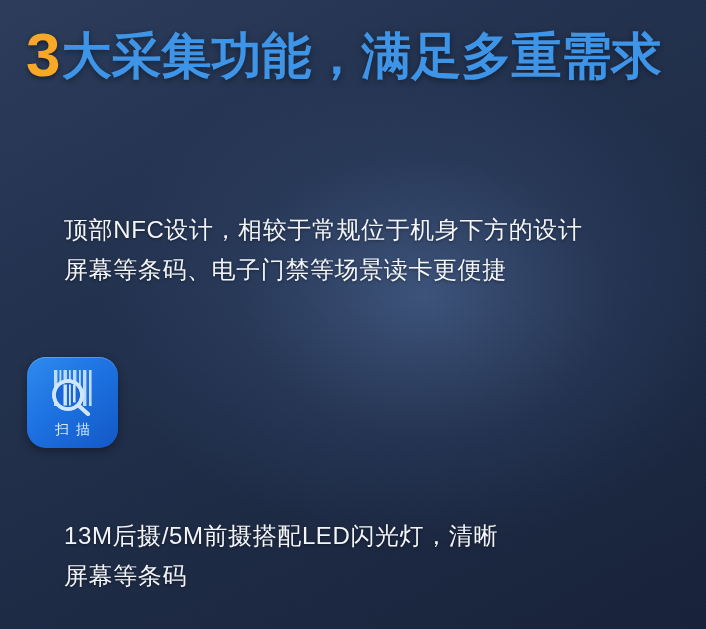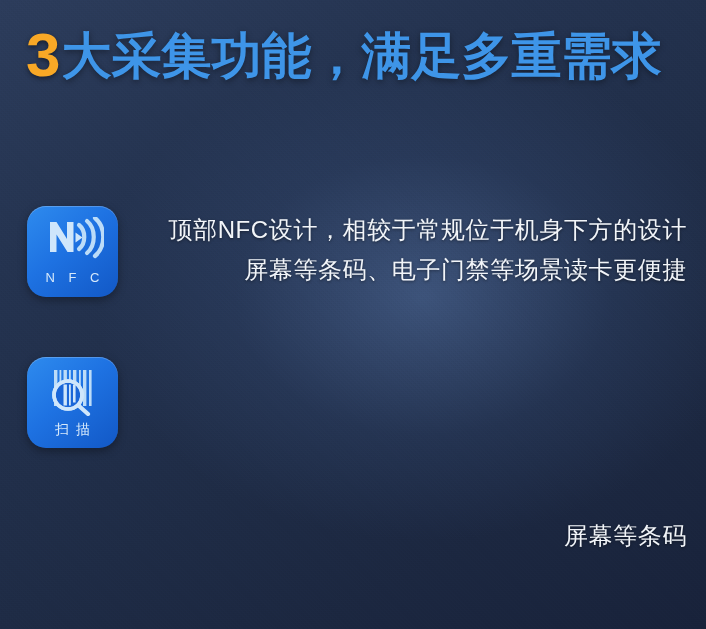--- a/index.html
+++ b/index.html
@@ -37,21 +37,21 @@
   #page-noise {
     position: absolute;
     inset: 0;
     opacity: 0.30;
     mix-blend-mode: overlay;
     background-image:
       repeating-linear-gradient(0deg, rgba(255,255,255,0.035) 0px, rgba(255,255,255,0.035) 1px, rgba(0,0,0,0.035) 1px, rgba(0,0,0,0.035) 2px),
       repeating-linear-gradient(90deg, rgba(255,255,255,0.03) 0px, rgba(255,255,255,0.03) 1px, rgba(0,0,0,0.03) 1px, rgba(0,0,0,0.03) 2px),
       repeating-linear-gradient(45deg, rgba(255,255,255,0.022) 0px, rgba(255,255,255,0.022) 1px, rgba(0,0,0,0.022) 2px, rgba(0,0,0,0.022) 3px);
   }
-  #content { position: relative; width: 100%; height: 100%; text-align: right; }
+  #content { position: relative; width: 100%; height: 100%; }
 
   
   .headline {
     position: absolute;
     left: 26px;
     top: 24px;
     white-space: nowrap;
     line-height: 1;
     user-select: none;
   }
@@ -137,33 +137,20 @@
   <div id="page-bg-grad"></div>
   <div id="page-noise"></div>
 
   <div id="content">
 
     <div class="headline">
       <span class="num">3</span><span class="cn">大采集功能，满足多重需求</span>
     </div>
 
     <div class="feature-row" id="row-0">
-      <div class="tile">
-        <svg class="glyph" viewBox="0 0 62 48">
-
-          <path d="M8 5 L8 35 L14.5 35 L14.5 17.5 L25.5 35 L31.5 35 L31.5 5 L25 5 L25 22 L14.5 5 Z" fill="#CFE6FB"></path>
-
-          <path d="M33.5 15.5 L40.5 20.5 L33.5 25.5 Z" fill="#CFE6FB"></path>
-
-          <path d="M37 8 C44 13.5 44 26.5 37 32" fill="none" stroke="#BCDCF8" stroke-width="4.2" stroke-linecap="round"></path>
-          <path d="M45 4 C54 11.5 54 28.5 45 36" fill="none" stroke="#BCDCF8" stroke-width="4.2" stroke-linecap="round"></path>
-          <path d="M53 1 C64 10 64 30 53 39" fill="none" stroke="#BCDCF8" stroke-width="4.2" stroke-linecap="round"></path>
-        </svg>
-        <div class="tile-label">N F C</div>
-      </div>
       <div class="feature-text">
         <div class="line">顶部NFC设计，相较于常规位于机身下方的设计</div>
         <div class="line">屏幕等条码、电子门禁等场景读卡更便捷</div>
       </div>
     </div>
 
     <div class="feature-row" id="row-1">
       <div class="tile">
         <svg class="glyph" viewBox="0 0 62 48">
           <g fill="#BCDCF8">
@@ -188,18 +175,19 @@
           <circle cx="26" cy="27" r="14" fill="none" stroke="#CFE6FB" stroke-width="3.6"></circle>
 
           <line x1="36.5" y1="37.5" x2="46" y2="46" stroke="#CFE6FB" stroke-width="4.2" stroke-linecap="round"></line>
         </svg>
         <div class="tile-label cjk">扫描</div>
       </div>
     </div>
 
     <div class="feature-row" id="row-2">
       <div class="feature-text">
+        <div class="line">13M后摄/5M前摄搭配LED闪光灯，清晰</div>
         <div class="line">屏幕等条码</div>
       </div>
     </div>
 
   </div>
 </div>
 
 </body></html>

